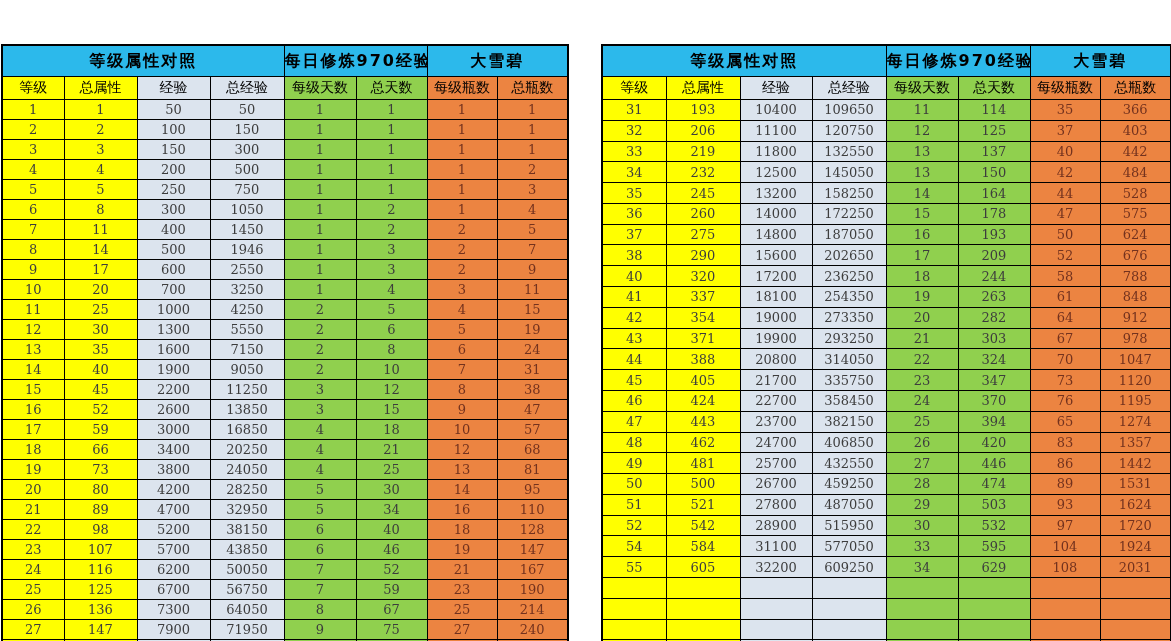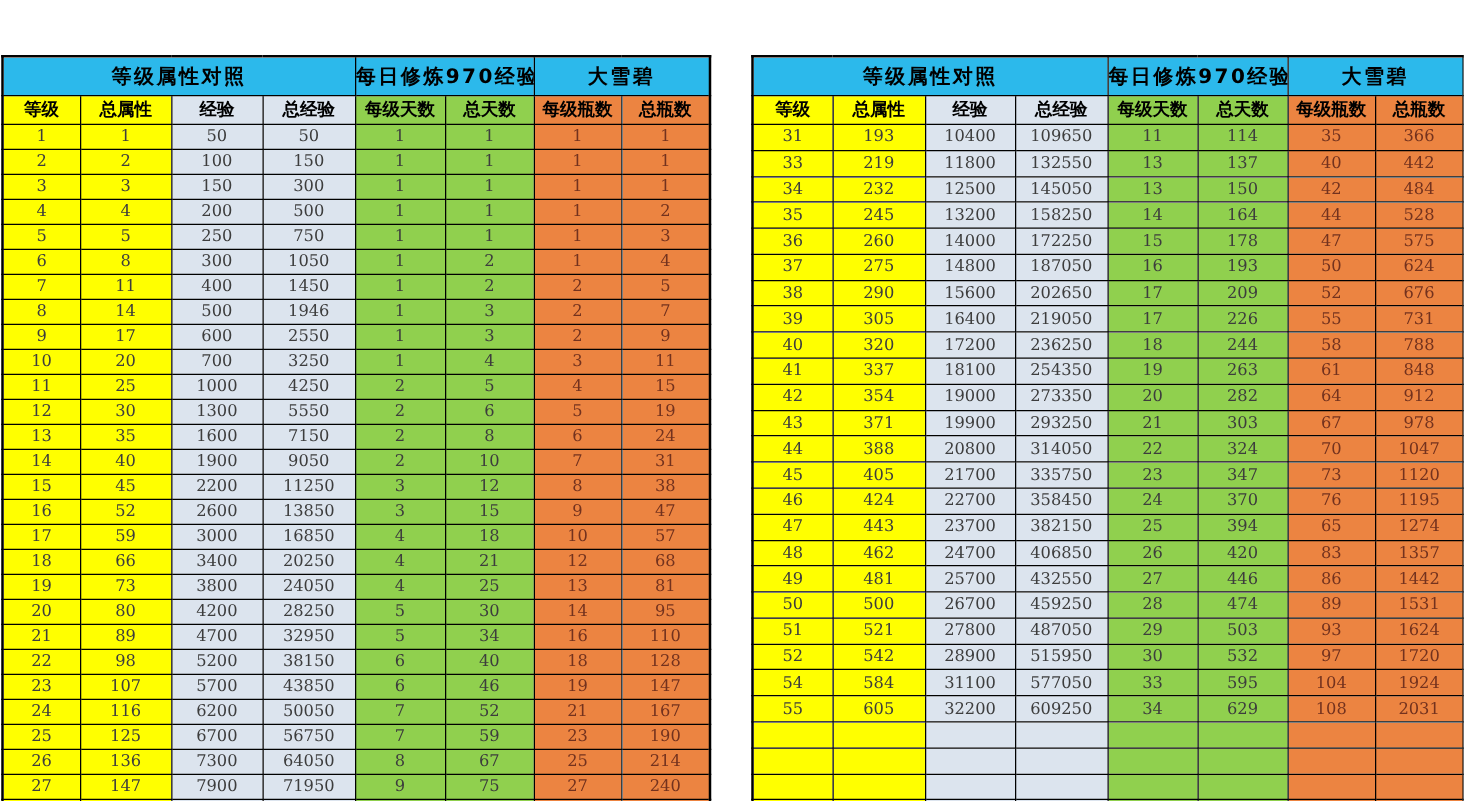--- a/index.html
+++ b/index.html
@@ -37,21 +37,21 @@
     background: var(--blue);
     color: #000;
     font-size: 16px;
     font-weight: bold;
     letter-spacing: 2px;
     height: 30px;
   }
   tr.col-row th {
     color: #000;
     font-size: 14px;
-    font-weight: bold;
+    font-weight: normal;
     height: 22px;
   }
 
   tbody td {
     font-family: "DejaVu Serif", "Liberation Serif", serif;
     font-size: 13px;
     color: #3d3d3d;
     height: 19px;
   }
 
@@ -429,20 +429,30 @@
           <td class="c0">31</td>
           <td class="c1">193</td>
           <td class="c2">10400</td>
           <td class="c3">109650</td>
           <td class="c4">11</td>
           <td class="c5">114</td>
           <td class="c6">35</td>
           <td class="c7">366</td>
         </tr>
         <tr>
+          <td class="c0">32</td>
+          <td class="c1">206</td>
+          <td class="c2">11100</td>
+          <td class="c3">120750</td>
+          <td class="c4">12</td>
+          <td class="c5">125</td>
+          <td class="c6">37</td>
+          <td class="c7">403</td>
+        </tr>
+        <tr>
           <td class="c0">33</td>
           <td class="c1">219</td>
           <td class="c2">11800</td>
           <td class="c3">132550</td>
           <td class="c4">13</td>
           <td class="c5">137</td>
           <td class="c6">40</td>
           <td class="c7">442</td>
         </tr>
         <tr>
@@ -489,30 +499,20 @@
           <td class="c0">38</td>
           <td class="c1">290</td>
           <td class="c2">15600</td>
           <td class="c3">202650</td>
           <td class="c4">17</td>
           <td class="c5">209</td>
           <td class="c6">52</td>
           <td class="c7">676</td>
         </tr>
         <tr>
-          <td class="c0">39</td>
-          <td class="c1">305</td>
-          <td class="c2">16400</td>
-          <td class="c3">219050</td>
-          <td class="c4">17</td>
-          <td class="c5">226</td>
-          <td class="c6">55</td>
-          <td class="c7">731</td>
-        </tr>
-        <tr>
           <td class="c0">40</td>
           <td class="c1">320</td>
           <td class="c2">17200</td>
           <td class="c3">236250</td>
           <td class="c4">18</td>
           <td class="c5">244</td>
           <td class="c6">58</td>
           <td class="c7">788</td>
         </tr>
         <tr>

